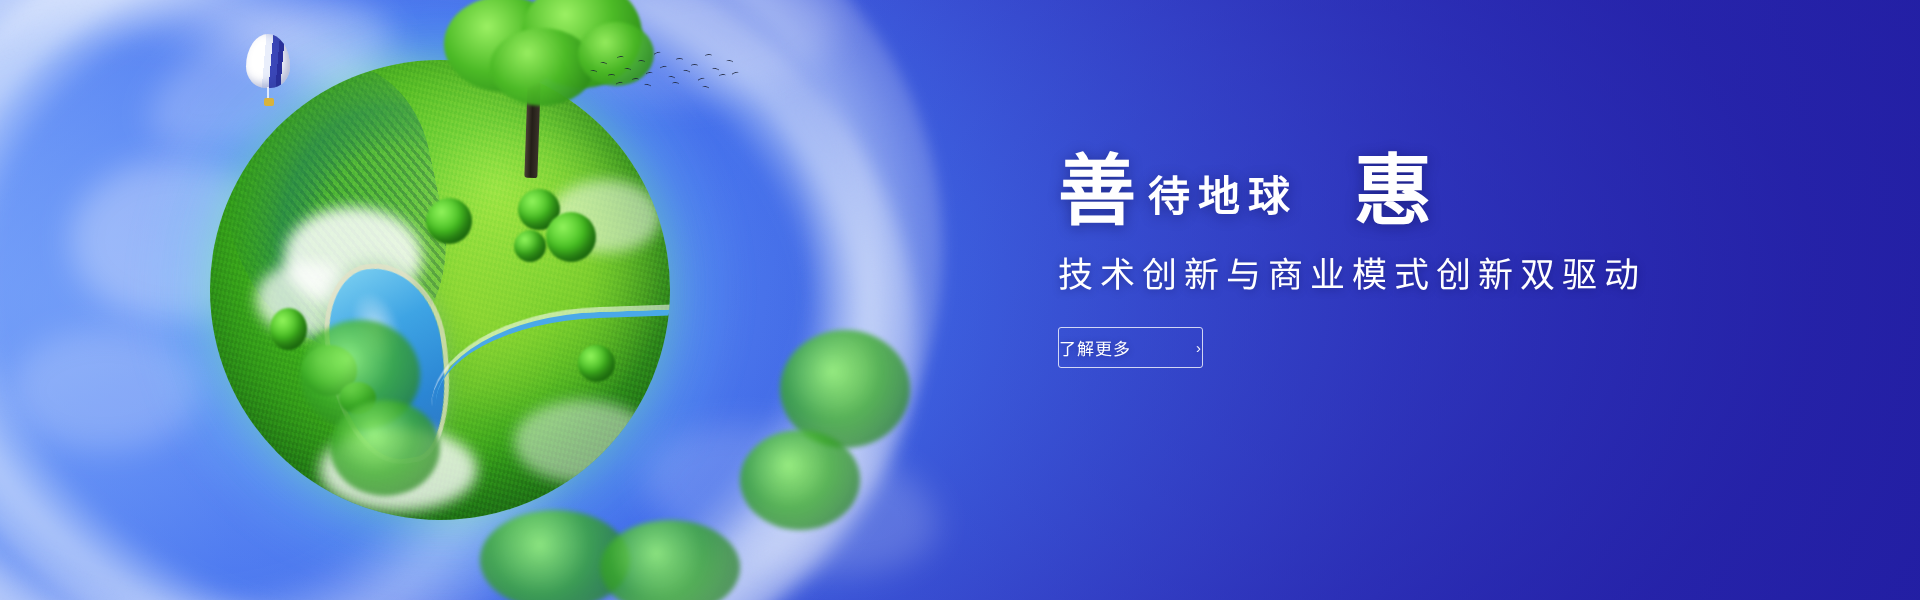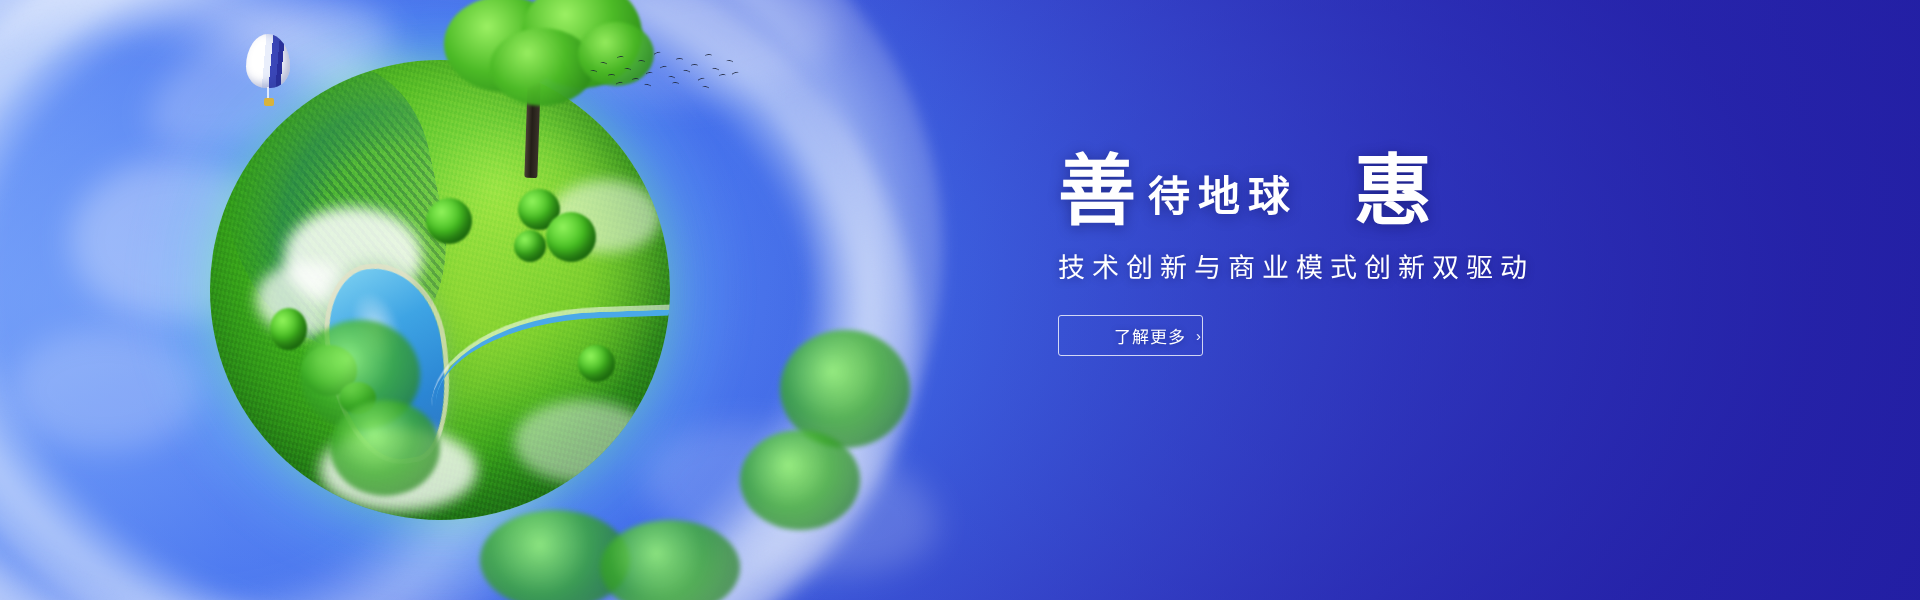--- a/index.html
+++ b/index.html
@@ -208,33 +208,33 @@
   }
   .hl-small{
     font-family:"DejaVu Serif","Liberation Serif",serif;
     font-size:42px;font-weight:700;letter-spacing:8px;
     padding-left:12px;position:relative;top:-6px;
   }
   .hl-gap{display:inline-block;width:56px;}
 
   .subtitle{
     margin-top:22px;
-    font-size:27px;letter-spacing:7px;font-weight:400;
+    font-size:35px;letter-spacing:7px;font-weight:400;
     color:#ffffff;white-space:nowrap;
     text-shadow:0 1px 8px rgba(10,12,70,.40);
   }
   .desc{
     margin-top:20px;
     font-size:19px;letter-spacing:.5px;font-weight:400;
     color:#f0f2ff;white-space:nowrap;
     text-shadow:0 1px 6px rgba(10,12,70,.35);
   }
   .cta{
     margin-top:30px;
-    display:inline-flex;align-items:center;justify-content:flex-end;gap:10px;
+    display:inline-flex;align-items:center;justify-content:space-between;gap:10px;
     width:145px;height:41px;
     border:1px solid rgba(255,255,255,.78);
     border-radius:3px;
     background:transparent;
     color:#fff;font-size:17px;letter-spacing:1px;
     cursor:pointer;
     text-shadow:0 1px 6px rgba(10,12,70,.35);
   }
   .cta .chev{font-size:15px;line-height:1;opacity:.95;}
 </style>

